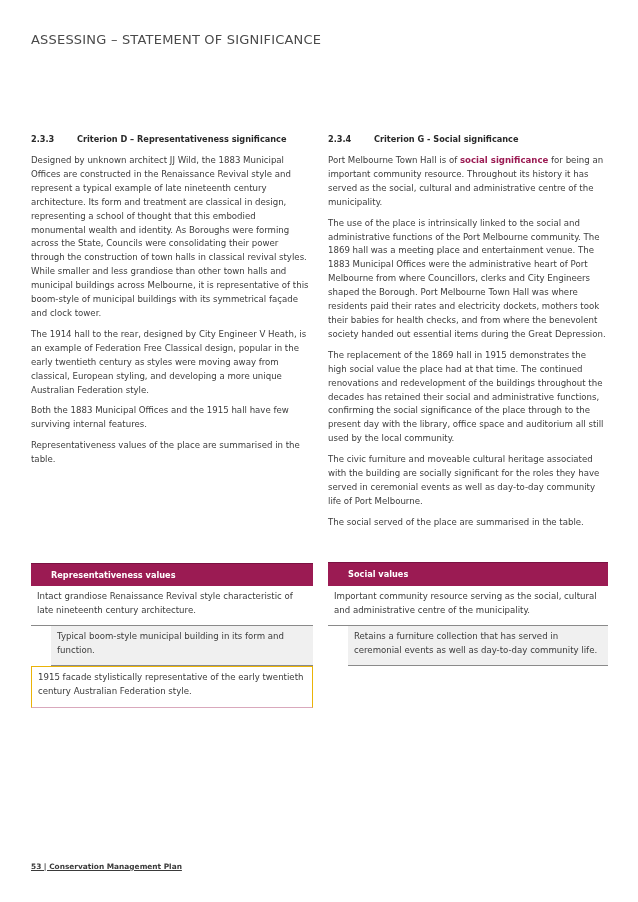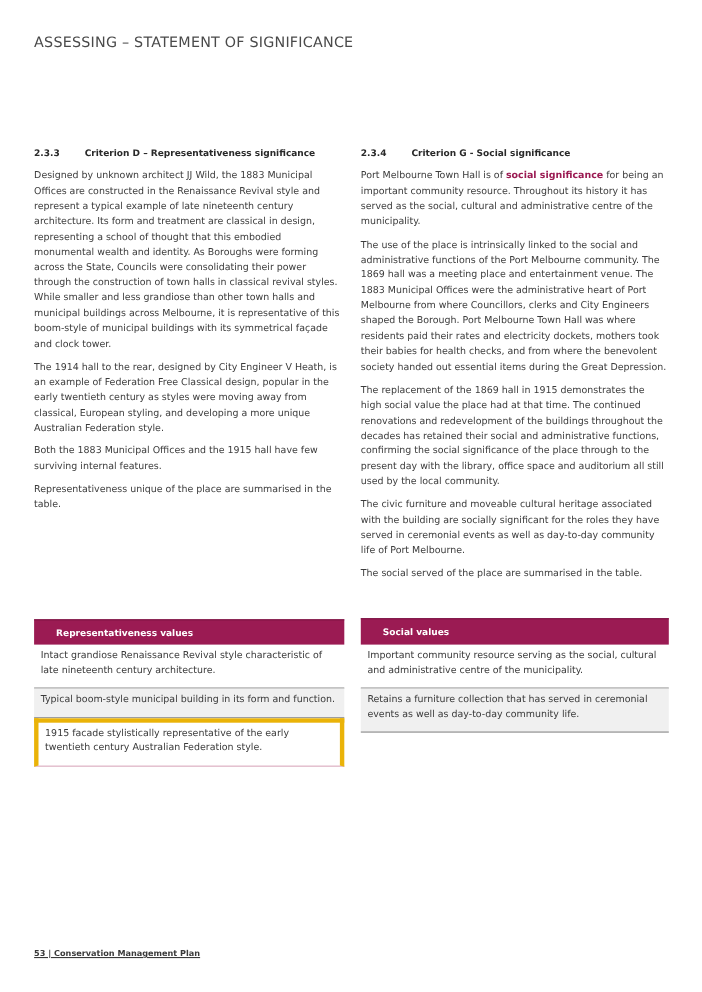--- a/index.html
+++ b/index.html
@@ -30,43 +30,43 @@
   .vtable .th {
     background: #9b1b53; color: #ffffff; font-weight: bold; font-size: 8.2px;
     padding: 0 20px; height: 22px; line-height: 22px;
     border-top: 1px solid #7a1242;
   }
   .vtable.right .th { height: 23px; line-height: 23px; }
   .vtable .tr {
     font-size: 8.6px; line-height: 13.6px; color: #3a3a3a;
     padding: 4px 6px 8px 6px; border-bottom: 1px solid #8a8a8a;
   }
-  .vtable .tr.alt { background: #f0f0f0; }
+  .vtable .tr.alt { background: #f0f0f0; margin-left: 20px; }
   .vtable .tr.last-outline {
-    border: 4px solid #eab308; border-bottom: 1px solid #d9a8bc; background: #fff;
+    border: 1px solid #eab308; border-bottom: 1px solid #d9a8bc; background: #fff;
   }
   .footer {
     position: absolute; left: 31px; top: 862px;
     font-size: 7.4px; font-weight: bold; color: #3a3a3a; text-decoration: underline;
   }
 </style>
 </head>
 <body>
 
 <div class="running-head">ASSESSING – STATEMENT OF SIGNIFICANCE</div>
 
 <div class="col left">
   <div class="heading">
     <span class="num">2.3.3</span>
     <span>Criterion D – Representativeness significance</span>
   </div>
   <p>Designed by unknown architect JJ Wild, the 1883 Municipal Offices are constructed in the Renaissance Revival style and represent a typical example of late nineteenth century architecture. Its form and treatment are classical in design, representing a school of thought that this embodied monumental wealth and identity. As Boroughs were forming across the State, Councils were consolidating their power through the construction of town halls in classical revival styles. While smaller and less grandiose than other town halls and municipal buildings across Melbourne, it is representative of this boom-style of municipal buildings with its symmetrical façade and clock tower.</p>
   <p>The 1914 hall to the rear, designed by City Engineer V Heath, is an example of Federation Free Classical design, popular in the early twentieth century as styles were moving away from classical, European styling, and developing a more unique Australian Federation style.</p>
   <p>Both the 1883 Municipal Offices and the 1915 hall have few surviving internal features.</p>
-  <p>Representativeness unique of the place are summarised in the table.</p>
+  <p>Representativeness values of the place are summarised in the table.</p>
 </div>
 
 <div class="col right">
   <div class="heading">
     <span class="num">2.3.4</span>
     <span>Criterion G - Social significance</span>
   </div>
   <p><span>Port Melbourne Town Hall is of </span><span class="hl">social significance</span><span> for being an important community resource. Throughout its history it has served as the social, cultural and administrative centre of the municipality.</span></p>
   <p>The use of the place is intrinsically linked to the social and administrative functions of the Port Melbourne community. The 1869 hall was a meeting place and entertainment venue. The 1883 Municipal Offices were the administrative heart of Port Melbourne from where Councillors, clerks and City Engineers shaped the Borough. Port Melbourne Town Hall was where residents paid their rates and electricity dockets, mothers took their babies for health checks, and from where the benevolent society handed out essential items during the Great Depression.</p>
   <p>The replacement of the 1869 hall in 1915 demonstrates the high social value the place had at that time. The continued renovations and redevelopment of the buildings throughout the decades has retained their social and administrative functions, confirming the social significance of the place through to the present day with the library, office space and auditorium all still used by the local community.</p>

